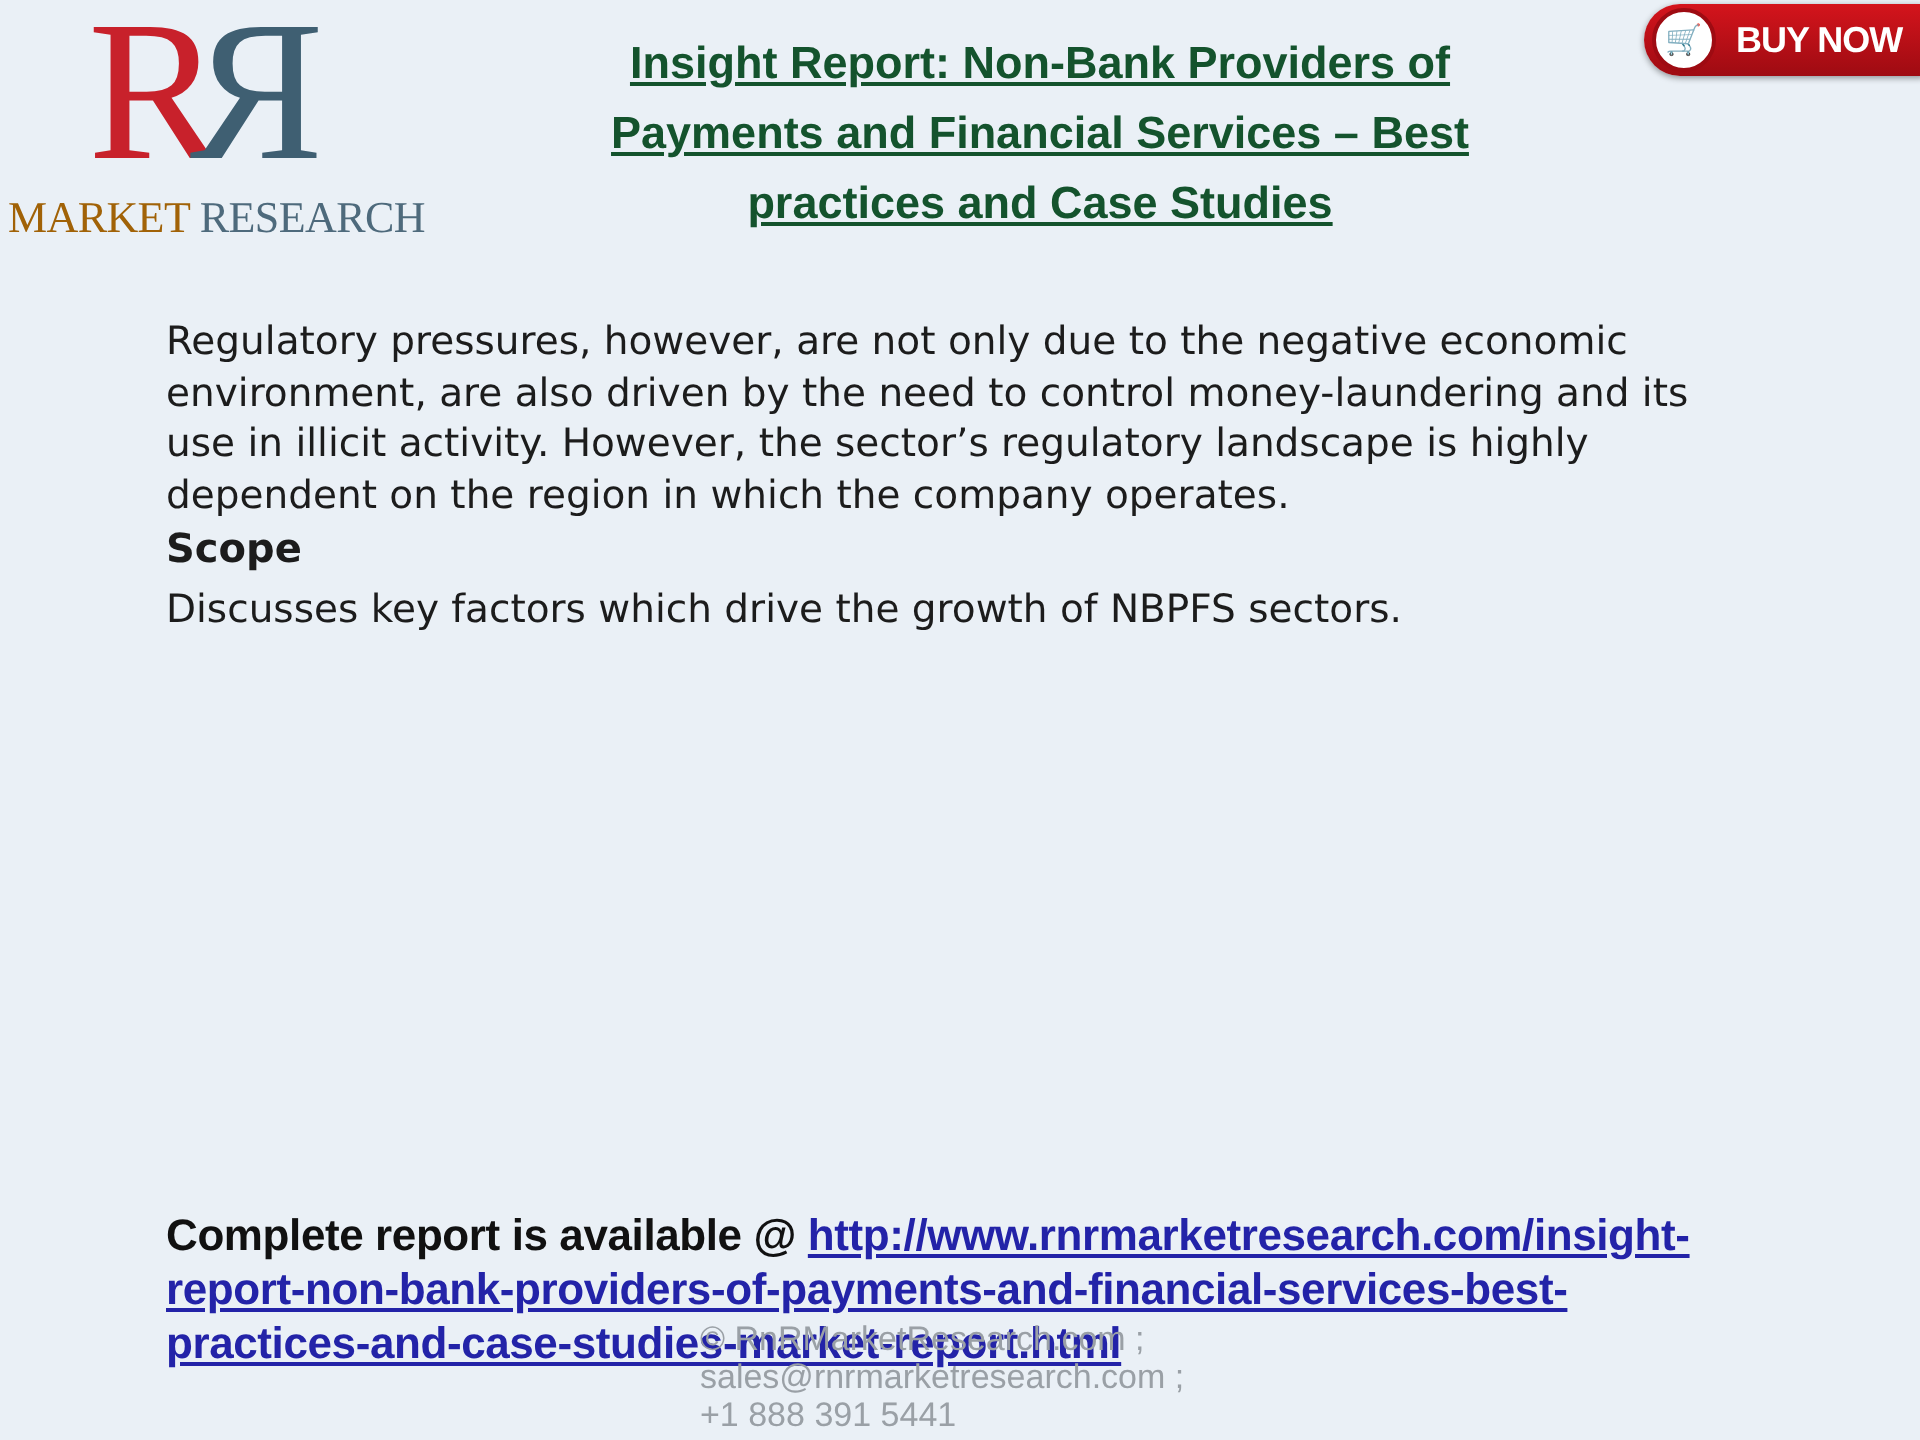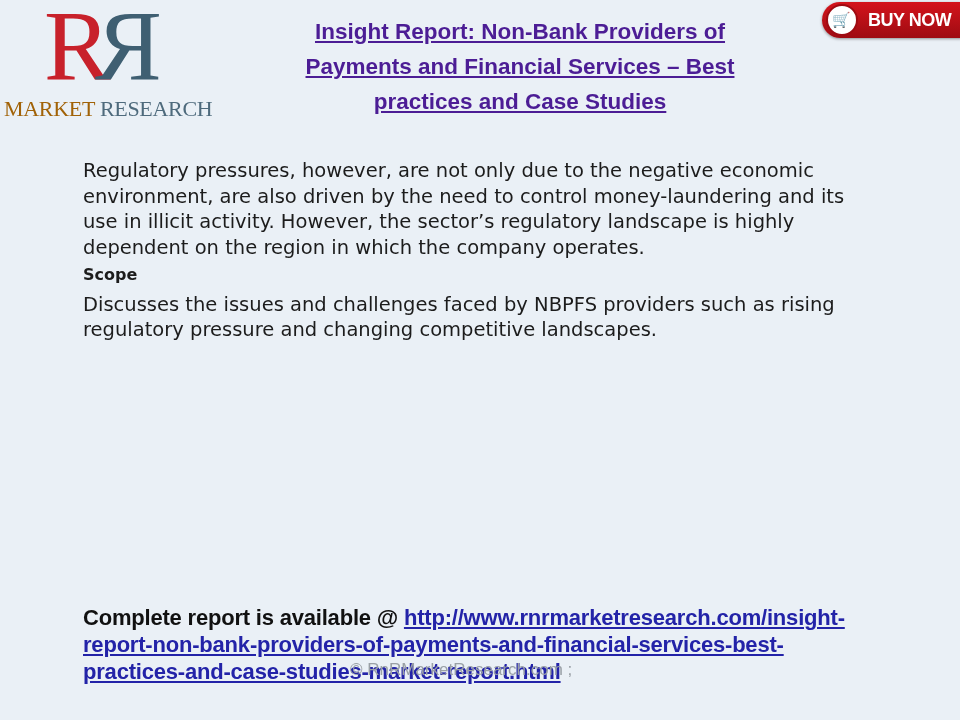--- a/index.html
+++ b/index.html
@@ -7,25 +7,25 @@
   .logo{position:absolute;left:2px;top:4px;width:220px;height:120px;}
   .logo .rr{position:absolute;left:42px;top:-8px;font-family:"Liberation Serif",serif;font-size:100px;line-height:100px;letter-spacing:-8px;}
   .logo .r1{color:#c8212b;}
   .logo .r2{color:#3f5f72;display:inline-block;transform:scaleX(-1);}
   .logo .mr{position:absolute;left:2px;top:92px;font-family:"Liberation Serif",serif;font-size:22px;white-space:nowrap;letter-spacing:-0.3px;}
   .logo .mr .m{color:#a16207;}
   .logo .mr .r{color:#4e6a7c;font-family:Liberation Serif, serif;}
   .buy{position:absolute;left:822px;top:2px;width:140px;height:36px;background:linear-gradient(#d4141c,#9e0b12);border-radius:18px 0 0 18px;box-shadow:0 1px 3px rgba(0,0,0,0.4);display:flex;align-items:center;}
   .buy .cart{width:28px;height:28px;border-radius:50%;background:#fff;border:2px solid #9e0b12;margin-left:4px;display:flex;align-items:center;justify-content:center;color:#b0101a;font-size:15px;}
   .buy .lbl{color:#fff;font-family:"Liberation Sans",sans-serif;font-weight:bold;font-size:18px;margin-left:10px;letter-spacing:-0.5px;}
-  .title{position:absolute;left:270px;top:14px;width:500px;text-align:center;font-family:"Liberation Sans",sans-serif;font-weight:bold;font-size:22.5px;line-height:35px;color:#4c1d95;text-decoration:underline;}
+  .title{position:absolute;left:270px;top:14px;width:500px;text-align:center;font-family:"Liberation Sans",sans-serif;font-weight:bold;font-size:22.5px;line-height:35px;color:#14532d;text-decoration:underline;}
   .body{position:absolute;left:83px;top:158px;width:800px;font-size:19.5px;line-height:25.5px;color:#1c1c1c;}
   .body p{margin:0 13px 6px 0;}
   .body p.first{margin-bottom:2px;}
-  .body h3{margin:0 0 4px 0;font-size:16px;font-weight:bold;}
+  .body h3{margin:0 0 4px 0;font-size:20px;font-weight:bold;}
   .footer{position:absolute;left:83px;top:604px;width:800px;font-family:"Liberation Sans",sans-serif;font-weight:bold;font-size:22px;line-height:27px;letter-spacing:-0.2px;}
   .footer .lead{color:#111;}
   .footer a{color:#2323a8;text-decoration:underline;}
   .contact{position:absolute;left:350px;top:660px;width:260px;text-align:left;font-family:"Liberation Sans",sans-serif;font-size:17px;line-height:19px;color:#9aa0a6;}
 </style>
 </head>
 <body>
 
 <div class="logo">
   <div class="rr"><span class="r1">R</span><span class="r2">R</span></div>
@@ -35,22 +35,24 @@
 <div class="buy">
   <span class="cart">🛒</span>
   <span class="lbl">BUY NOW</span>
 </div>
 
 <div class="title">Insight Report: Non-Bank Providers of Payments and Financial Services – Best practices and Case Studies</div>
 
 <div class="body">
   <p class="first">Regulatory pressures, however, are not only due to the negative economic environment, are also driven by the need to control money-laundering and its use in illicit activity. However, the sector’s regulatory landscape is highly dependent on the region in which the company operates.</p>
   <h3>Scope</h3>
-  <p>Discusses the issues and challenges faced by NBPFS providers such as rising regulatory pressure and changing competitive landscapes.</p>
+  <p>Discusses key factors which drive the growth of NBPFS sectors.</p>
 </div>
 
 <div class="footer">
   <span class="lead">Complete report is available @ </span><a>http://www.rnrmarketresearch.com/insight-report-non-bank-providers-of-payments-and-financial-services-best-practices-and-case-studies-market-report.html</a>
 </div>
 
 <div class="contact">
   <div>© RnRMarketResearch.com ;</div>
+  <div>sales@rnrmarketresearch.com ;</div>
+  <div>+1 888 391 5441</div>
 </div>
 
 </body></html>

